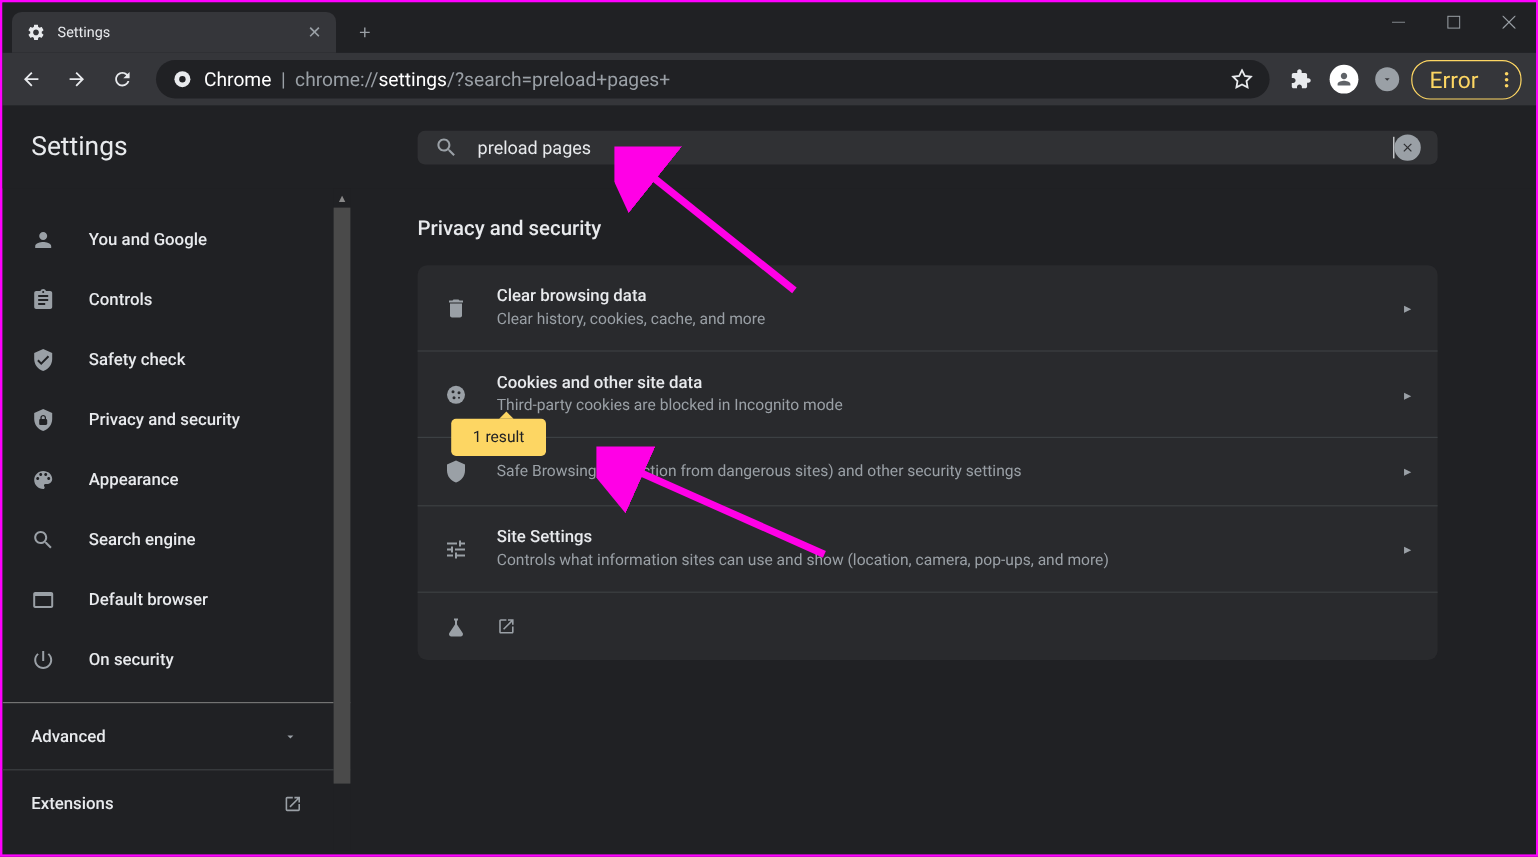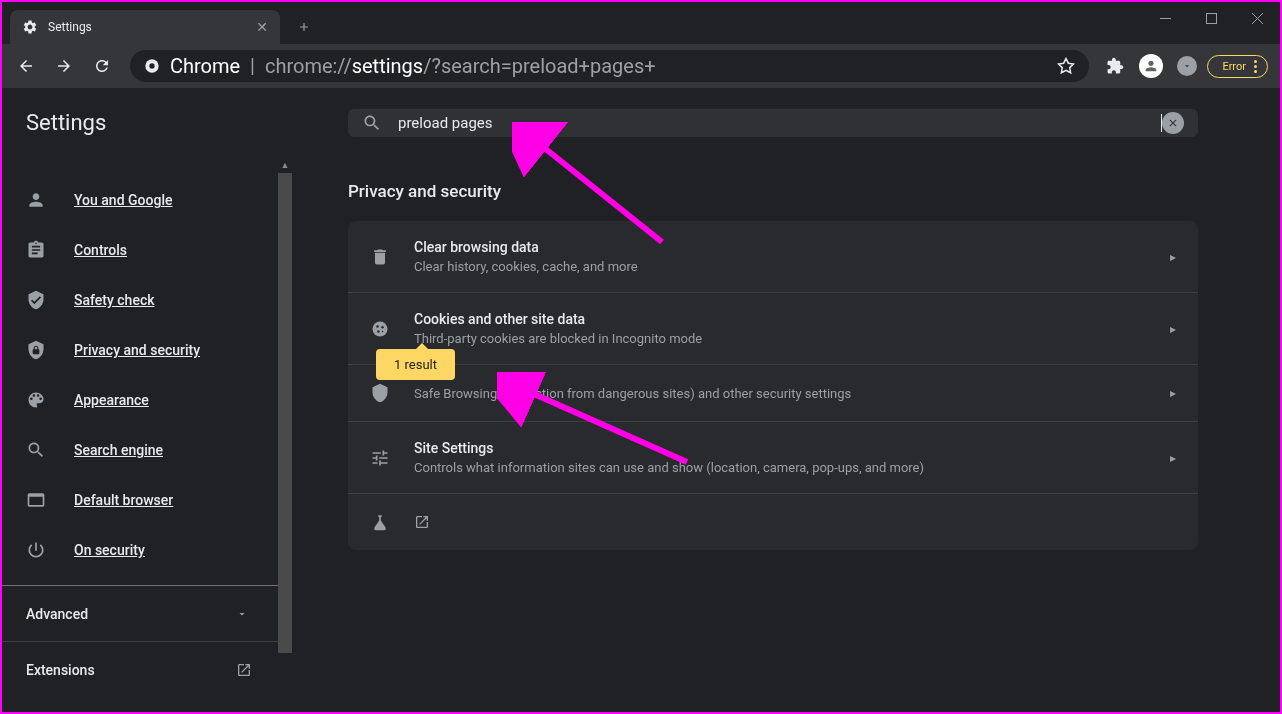--- a/index.html
+++ b/index.html
@@ -13,46 +13,46 @@
 .tab-close { color: #9aa0a6; font-size: 14px; cursor: pointer; }
 .newtab { width: 28px; height: 28px; margin-left: 10px; margin-top: 8px; display: flex; align-items: center; justify-content: center; color: #9aa0a6; border-radius: 50%; cursor: pointer; }
 .win-controls { position: absolute; top: 0; right: 0; display: flex; }
 .win-btn { width: 46px; height: 32px; display: flex; align-items: center; justify-content: center; color: #9aa0a6; cursor: pointer; }
 
 
 .toolbar { height: 44px; background: #35363a; display: flex; align-items: center; padding: 0 6px; gap: 2px; }
 .nav-btn { width: 36px; height: 36px; display: flex; align-items: center; justify-content: center; color: #e8eaed; border-radius: 50%; cursor: pointer; }
 .omnibox { flex: 1; height: 32px; background: #202124; border-radius: 16px; display: flex; align-items: center; padding: 0 14px; margin: 0 8px; }
 .omni-icon { width: 16px; height: 16px; margin-right: 10px; display: flex; align-items: center; justify-content: center; }
-.omni-text { font-size: 20px; color: #9aa0a6; }
+.omni-text { font-size: 16px; color: #9aa0a6; }
 .omni-white { color: #fff; }
 .toolbar-right { display: flex; align-items: center; gap: 4px; margin-right: 6px; }
 .tool-icon { width: 32px; height: 32px; display: flex; align-items: center; justify-content: center; color: #e8eaed; cursor: pointer; }
 .avatar { width: 24px; height: 24px; border-radius: 50%; background: #fff; display: flex; align-items: center; justify-content: center; }
-.error-pill { border: 1px solid #fdd663; color: #fdd663; border-radius: 16px; padding: 4px 10px 4px 14px; font-size: 11px; display: flex; align-items: center; gap: 8px; cursor: pointer; }
+.error-pill { border: 1px solid #fdd663; color: #fdd663; border-radius: 16px; padding: 4px 10px 4px 14px; font-size: 19px; display: flex; align-items: center; gap: 22px; cursor: pointer; }
 .error-dots { display: flex; flex-direction: column; gap: 2px; }
 .error-dots span { width: 3px; height: 3px; border-radius: 50%; background: #fdd663; }
 .vpn-badge { width: 20px; height: 20px; border-radius: 50%; background: #9aa0a6; display: flex; align-items: center; justify-content: center; }
 
 
 .content { display: flex; height: calc(100% - 86px); }
 .settings-title { width: 346px; font-size: 22px; font-weight: 400; color: #e8eaed; padding: 22px 24px; }
 .header-row { display: flex; align-items: center; background: #202124; }
 .searchbox { flex: 1; height: 28px; background: #303134; border-radius: 6px; display: flex; align-items: center; padding: 0 14px; margin: 14px 82px 14px 0; }
 .search-icon { color: #9aa0a6; margin-right: 16px; display: flex; }
 .search-text { font-size: 15px; color: #e8eaed; flex: 1; }
 .cursor { display: inline-block; width: 1px; height: 18px; background: #e8eaed; margin-left: 8px; vertical-align: middle; }
 .clear-btn { width: 22px; height: 22px; border-radius: 50%; background: #9aa0a6; display: flex; align-items: center; justify-content: center; color: #303134; cursor: pointer; }
 
 .body-row { display: flex; height: calc(100% - 72px); }
 .sidebar { width: 290px; padding-top: 18px; position: relative; }
 .scroll-track { position: absolute; right: 0; top: 0; bottom: 0; width: 14px; background: #202124; }
 .scroll-thumb { position: absolute; right: 0; width: 14px; background: #4a4a4a; }
 .scroll-arrow { position: absolute; right: 0; width: 14px; height: 16px; display: flex; align-items: center; justify-content: center; color: #888; font-size: 9px; }
-.nav-item { height: 50px; display: flex; align-items: center; padding-left: 24px; cursor: pointer; font-size: 14px; font-weight: 500; color: #e8eaed; text-decoration: underline; }
+.nav-item { height: 50px; display: flex; align-items: center; padding-left: 24px; cursor: pointer; font-size: 14px; font-weight: 500; color: #e8eaed; }
 .nav-item-icon { width: 20px; margin-right: 28px; display: flex; align-items: center; justify-content: center; color: #9aa0a6; }
 .advanced { height: 56px; display: flex; align-items: center; padding: 0 24px; font-size: 14px; font-weight: 500; color: #e8eaed; cursor: pointer; border-top: 1px solid #737373; margin-top: 10px; justify-content: space-between; }
 .advanced .chev { margin-right: 20px; color: #9aa0a6; }
 .extensions { height: 56px; display: flex; align-items: center; padding: 0 24px; font-size: 14px; font-weight: 500; color: #e8eaed; cursor: pointer; border-top: 1px solid #3c4043; justify-content: space-between; }
 .extensions .launch { margin-right: 16px; color: #9aa0a6; }
 
 .main { flex: 1; padding: 24px 82px 0 56px; overflow: hidden; }
 .section-title { font-size: 17px; font-weight: 500; color: #e8eaed; margin-bottom: 20px; }
 .card { background: #292a2d; border-radius: 8px; }
 .list-item { display: flex; align-items: center; padding: 18px 22px; border-bottom: 1px solid #3c4043; cursor: pointer; position: relative; }

